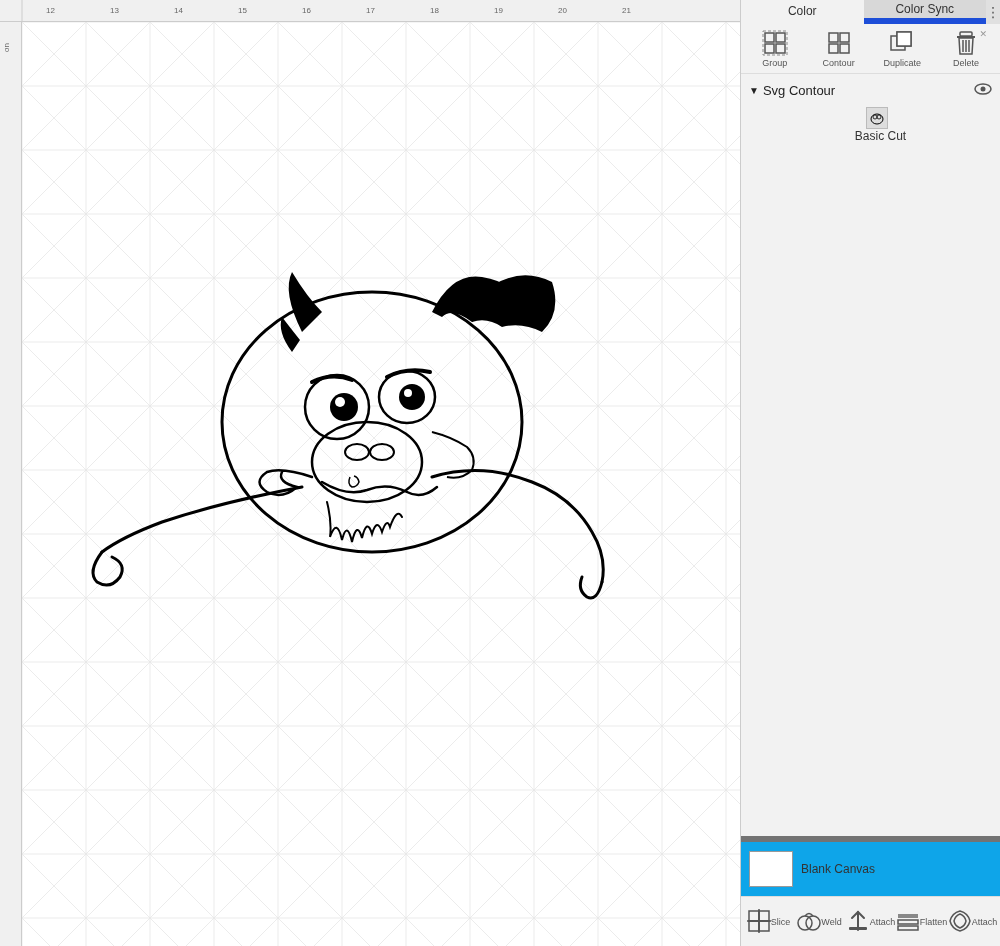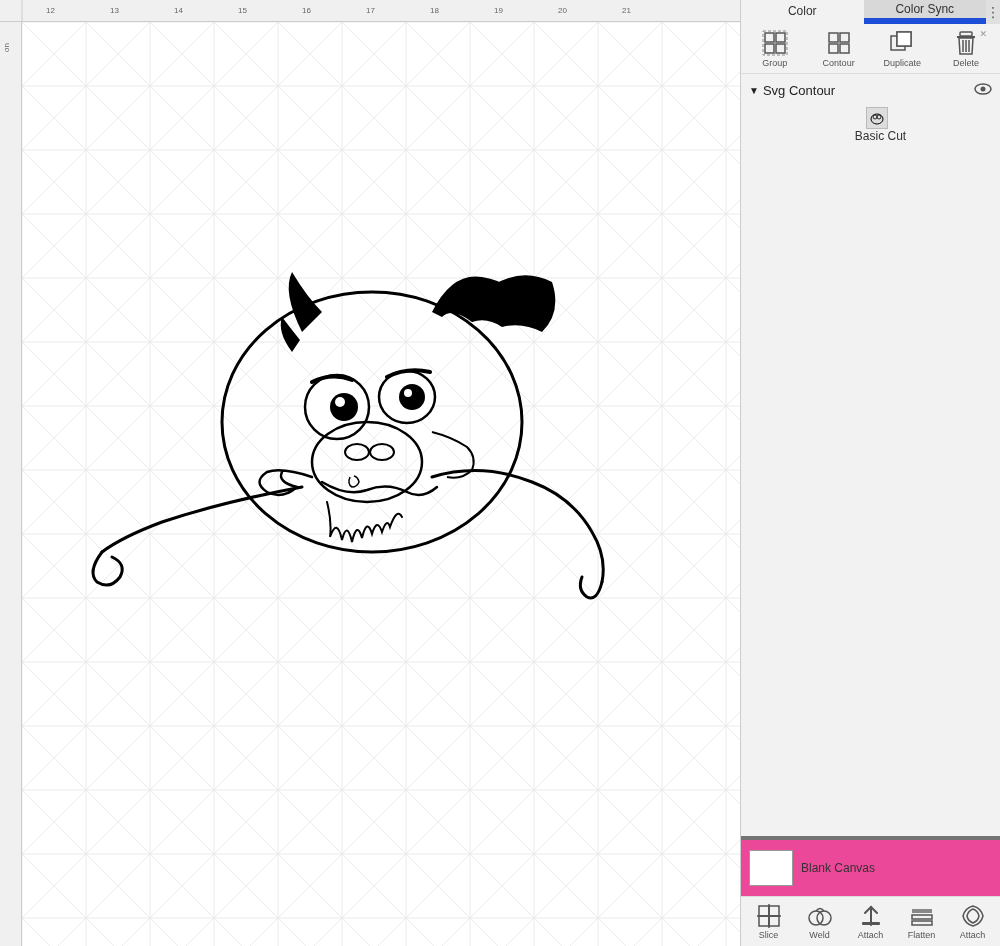--- a/index.html
+++ b/index.html
@@ -206,22 +206,22 @@
       justify-content: center;
       font-size: 8px;
       overflow: hidden;
     }
 
     
     #blank-canvas-bar {
       display: flex;
       align-items: center;
       padding: 8px;
-      border-top: 4px solid #737373;
-      background: #ec4899;
+      border-top: 6px solid #737373;
+      background: #0ea5e9;
       height: 60px;
     }
 
     .canvas-thumb {
       width: 44px;
       height: 36px;
       background: white;
       border: 1px solid #999;
       margin-right: 8px;
       display: flex;
@@ -246,21 +246,21 @@
       align-items: center;
       justify-content: space-around;
       padding: 4px 2px;
       background: #f2f2f2;
       border-top: 1px solid #ddd;
       height: 50px;
     }
 
     .bottom-btn {
       display: flex;
-      flex-direction: column;
+      flex-direction: row;
       align-items: center;
       justify-content: center;
       width: 48px;
       height: 44px;
       cursor: pointer;
       border-radius: 3px;
       font-size: 9px;
       color: #555;
       background: transparent;
       border: none;

